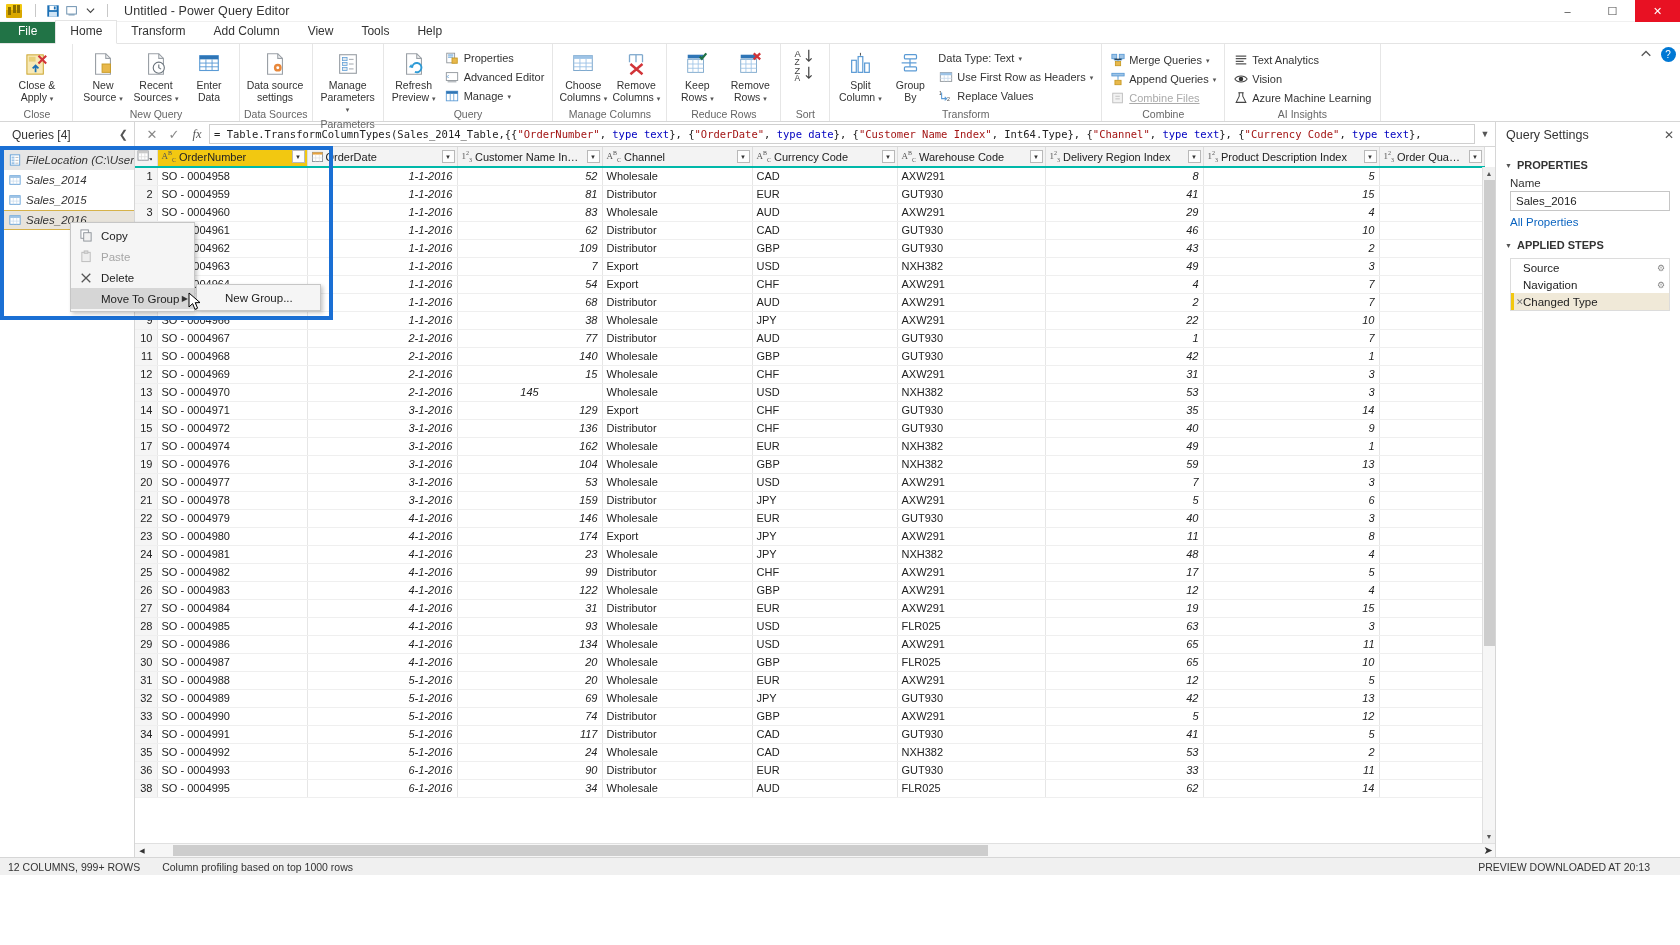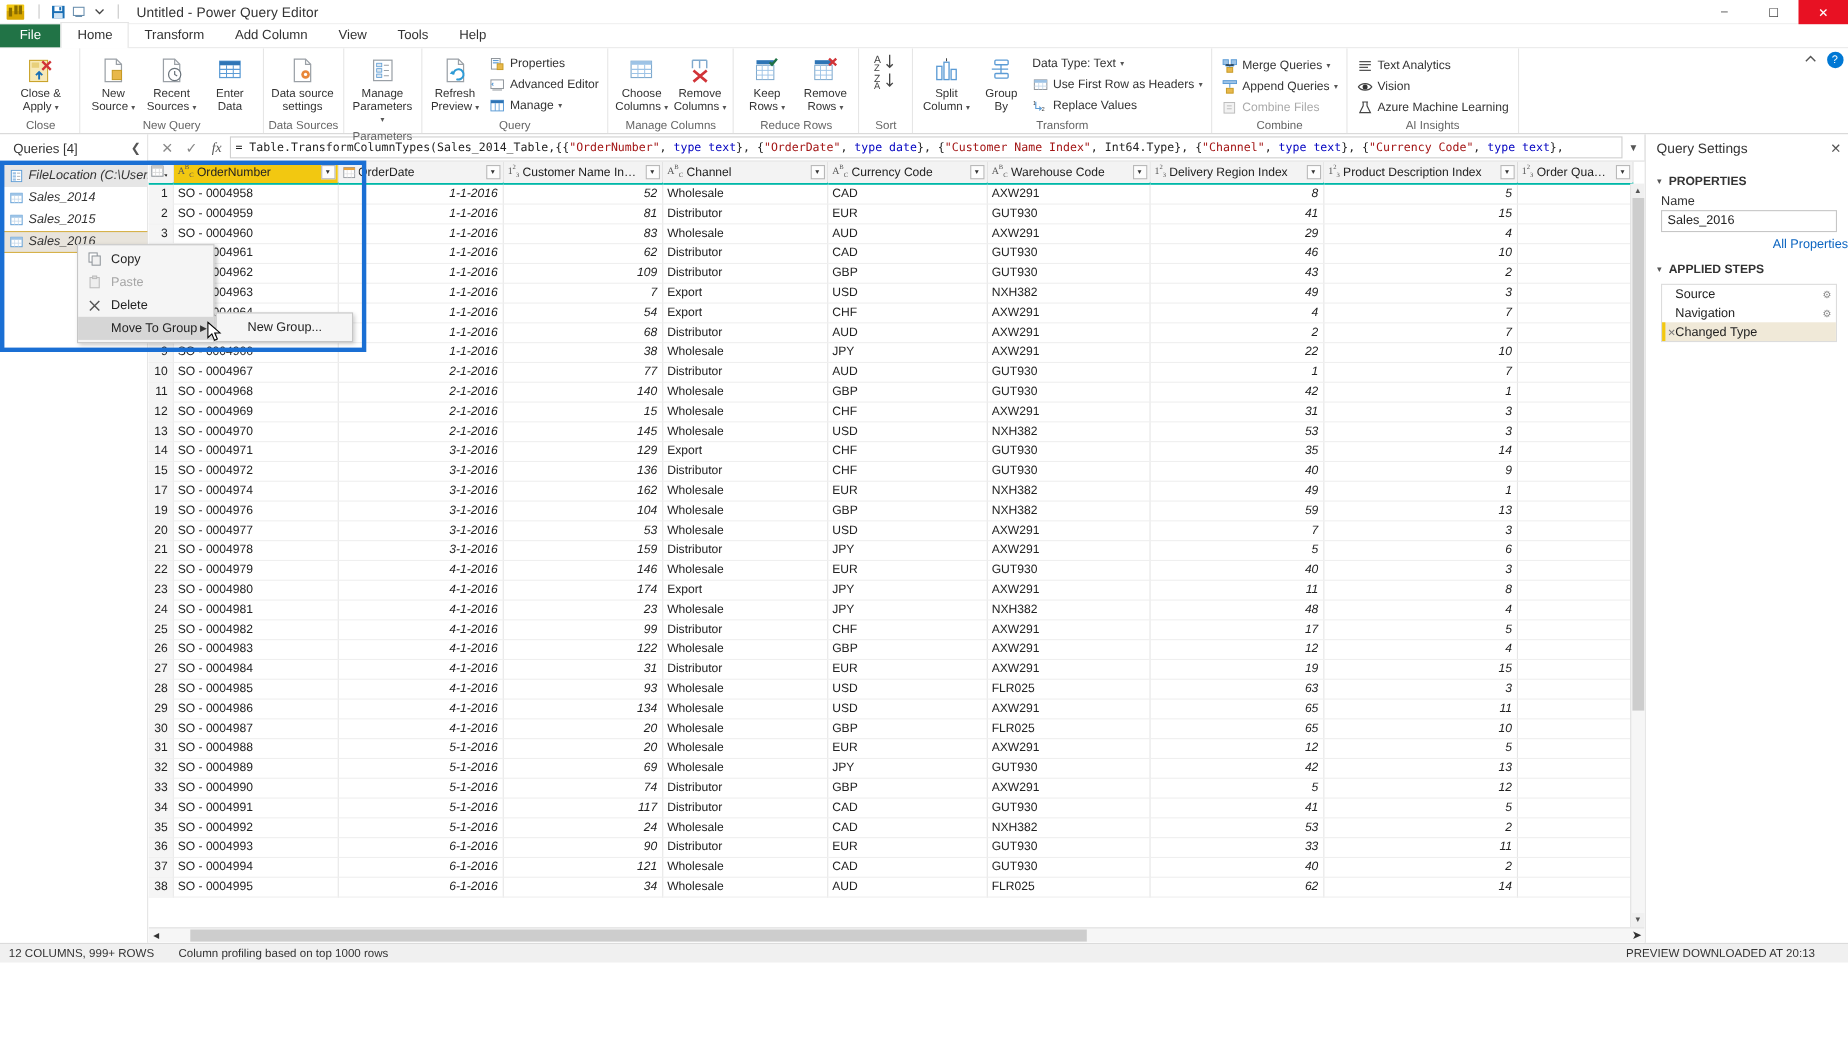--- a/index.html
+++ b/index.html
@@ -48,21 +48,21 @@
   .rbtn .ico { height:30px; display:flex; align-items:center; justify-content:center; }
   .rbtn .lbl { font-size:10.5px; color:#333; text-align:center; line-height:11.5px;
     margin-top:1px; }
   .rbtn.w60 { width:62px; }
   .rbtn.w44 { width:46px; }
   .rbtn.w38 { width:40px; }
   .rcol { display:flex; flex-direction:column; justify-content:flex-start;
     padding-top:2px; gap:1px; }
   .rsmall { display:flex; align-items:center; gap:4px; padding:1.5px 4px; cursor:pointer;
     font-size:11px; color:#333; white-space:nowrap; height:18px; }
-  .rsmall.disabled { color:#aaa; cursor:default; }
+  .rsmall.disabled { color:#aaa; cursor:default;text-decoration:underline; }
   .rsmall .sico { width:15px; height:15px; display:flex; align-items:center;
     justify-content:center; flex:0 0 15px; }
   .caret { font-size:7px; color:#555; line-height:7px; }
   .ribbon-right { position:absolute; right:4px; top:2px; display:flex; gap:6px;
     align-items:center; }
   .rr-ico { width:16px; height:16px; display:flex; align-items:center;
     justify-content:center; cursor:pointer; }
   .help-circle { width:15px; height:15px; border-radius:50%; background:#0078d4; color:#fff;
     font-size:10px; display:flex; align-items:center; justify-content:center; }
 
@@ -155,21 +155,21 @@
   .qs-close { cursor:pointer; font-size:12px; color:#555; }
   .qs-section { margin-top:8px; }
   .qs-sec-head { display:flex; align-items:center; gap:5px; padding:0 6px 0 9px;
     height:18px; font-size:11px; font-weight:bold; color:#333; cursor:pointer; }
   .tri { font-size:7px; color:#555; }
   .qs-label { font-size:11.5px; color:#333; padding:3px 0 2px 14px; }
   .qs-input { margin:0 10px 0 14px; height:20px; border:1px solid #c6c6c6;
     background:#fff; display:flex; align-items:center; padding:0 5px; font-size:11.5px;
     color:#222; }
   .qs-link { color:#0b64c0; font-size:11.5px; padding:5px 0 0 14px; cursor:pointer;
-    text-decoration:none; display:block;text-align:right; }
+    text-decoration:none; display:block; }
   .qs-steps { margin:4px 10px 0 14px; border:1px solid #dcdcdc; background:#fff; }
   .step { height:17px; display:flex; align-items:center; justify-content:space-between;
     padding:0 4px 0 12px; font-size:11.5px; color:#222; cursor:pointer; position:relative; }
   .step.active { background:#f0e9d8; border-left:3px solid #f2c811; padding-left:9px; }
   .step-x { color:#777; font-size:9px; position:absolute; left:2px; }
   .step-gear { font-size:9px; color:#888; }
 
   
   .statusbar { height:18px; background:#f0f0f0; border-top:1px solid #d6d6d6;
     display:flex; align-items:center; font-size:10.5px; color:#333; padding:0 8px; }
@@ -887,21 +887,21 @@
                 <td style="width: 145px;">CHF</td>
                 <td style="width: 148px;">AXW291</td>
                 <td class="num" style="width: 158px;">31</td>
                 <td class="num" style="width: 176px;">3</td>
                 <td class="num" style="width: 105px;"></td>
               </tr>
               <tr class="grid-row">
                 <td class="rownum">13</td>
                 <td style="width: 150px;">SO - 0004970</td>
                 <td class="date" style="width: 150px;">2-1-2016</td>
-                <td class="num" style="width: 145px;">145</td>
+                <td class="num" style="width: 145px; text-align: center;">145</td>
                 <td style="width: 150px;">Wholesale</td>
                 <td style="width: 145px;">USD</td>
                 <td style="width: 148px;">NXH382</td>
                 <td class="num" style="width: 158px;">53</td>
                 <td class="num" style="width: 176px;">3</td>
                 <td class="num" style="width: 105px;"></td>
               </tr>
               <tr class="grid-row">
                 <td class="rownum">14</td>
                 <td style="width: 150px;">SO - 0004971</td>
@@ -1145,32 +1145,20 @@
               <tr class="grid-row">
                 <td class="rownum">36</td>
                 <td style="width: 150px;">SO - 0004993</td>
                 <td class="date" style="width: 150px;">6-1-2016</td>
                 <td class="num" style="width: 145px;">90</td>
                 <td style="width: 150px;">Distributor</td>
                 <td style="width: 145px;">EUR</td>
                 <td style="width: 148px;">GUT930</td>
                 <td class="num" style="width: 158px;">33</td>
                 <td class="num" style="width: 176px;">11</td>
-                <td class="num" style="width: 105px;"></td>
-              </tr>
-              <tr class="grid-row">
-                <td class="rownum">37</td>
-                <td style="width: 150px;">SO - 0004994</td>
-                <td class="date" style="width: 150px;">6-1-2016</td>
-                <td class="num" style="width: 145px;">121</td>
-                <td style="width: 150px;">Wholesale</td>
-                <td style="width: 145px;">CAD</td>
-                <td style="width: 148px;">GUT930</td>
-                <td class="num" style="width: 158px;">40</td>
-                <td class="num" style="width: 176px;">2</td>
                 <td class="num" style="width: 105px;"></td>
               </tr>
               <tr class="grid-row">
                 <td class="rownum">38</td>
                 <td style="width: 150px;">SO - 0004995</td>
                 <td class="date" style="width: 150px;">6-1-2016</td>
                 <td class="num" style="width: 145px;">34</td>
                 <td style="width: 150px;">Wholesale</td>
                 <td style="width: 145px;">AUD</td>
                 <td style="width: 148px;">FLR025</td>

